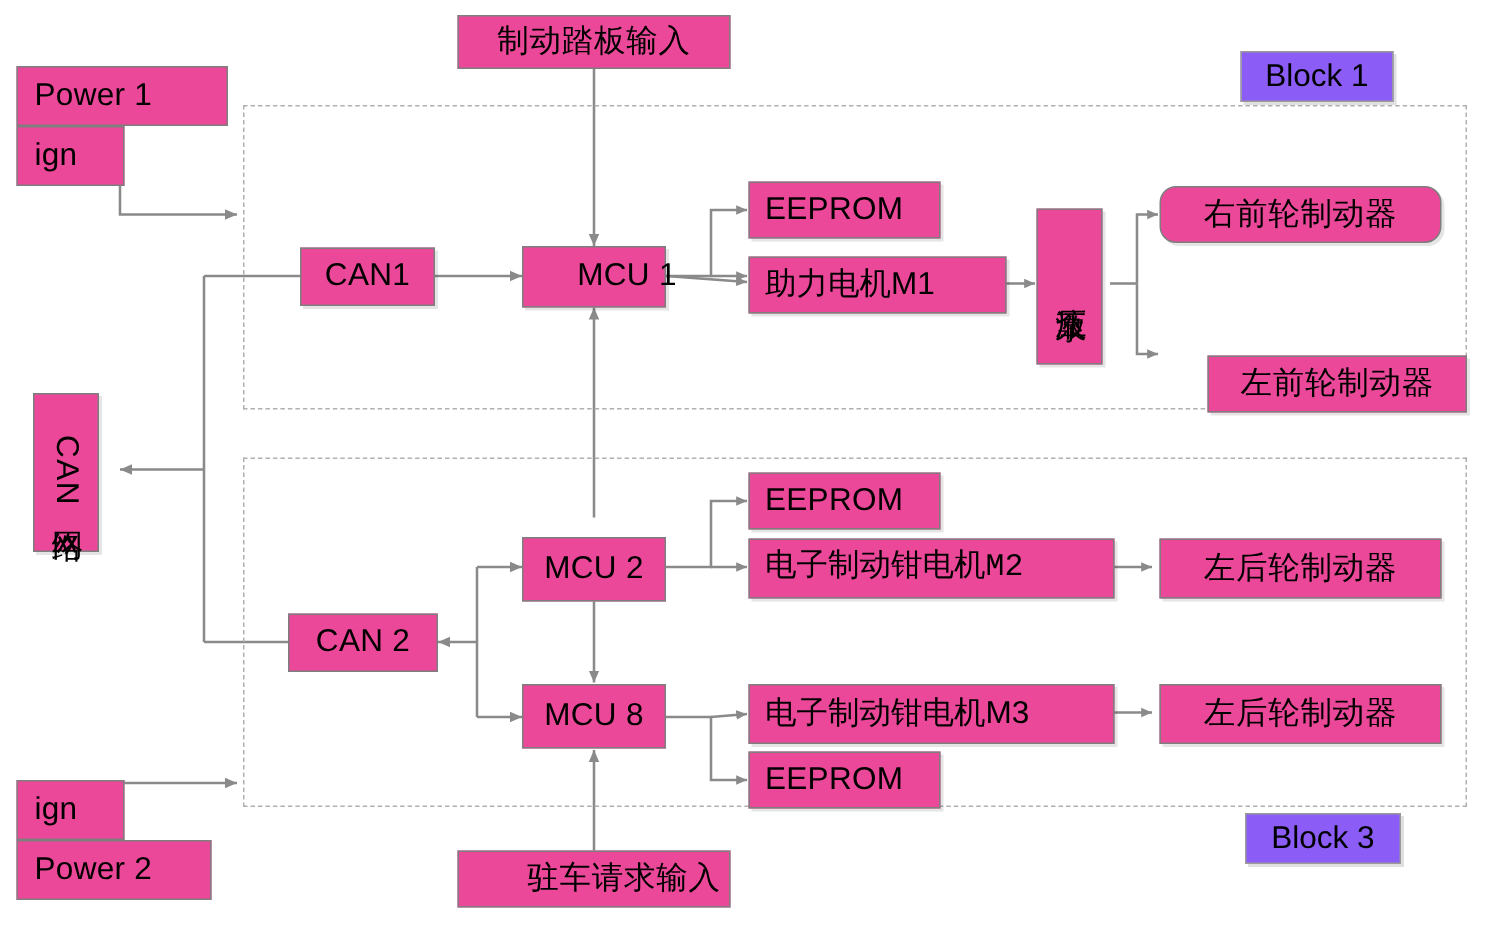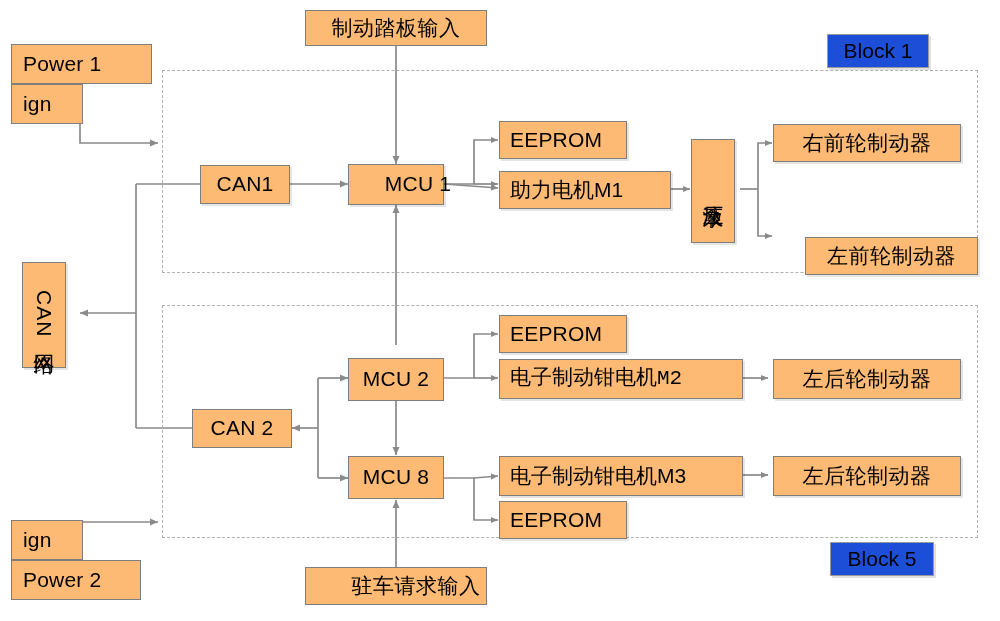--- a/index.html
+++ b/index.html
@@ -21,21 +21,21 @@
     position: absolute;
     left: 0;
     top: 0;
     width: 1000px;
     height: 621px;
   }
   .node {
     position: absolute;
     box-sizing: border-box;
     border: 1px solid #7e7e7e;
-    background: #fdba74;
+    background: #ec4899;
     display: flex;
     align-items: center;
     justify-content: center;
     color: #000000;
     line-height: 1.05;
     z-index: 3;
     white-space: nowrap;
   }
   .node.latin {
     font-size: 21px;
@@ -59,21 +59,21 @@
   }
   .node.rot-cjk {
     writing-mode: vertical-rl;
     letter-spacing: 1px;
     white-space: nowrap;
   }
   .block-tag {
     position: absolute;
     box-sizing: border-box;
     border: 1px solid #9a9a9a;
-    background: #1d4ed8;
+    background: #8b5cf6;
     display: flex;
     align-items: center;
     justify-content: center;
     font-size: 21px;
     color: #000;
     z-index: 4;
     box-shadow: 2px 2px 0 rgba(0,0,0,0.12);
   }
   .dash-region {
     position: absolute;
@@ -144,21 +144,21 @@
       <path d="M444,478 L474,478 L474,520 L498,520" marker-end="url(#ahs)"></path>
       <path d="M474,478 L498,476" marker-end="url(#ahs)"></path>
 
       <path d="M742,378 L768,378" marker-end="url(#ahs)"></path>
       <path d="M742,475 L768,475" marker-end="url(#ahs)"></path>
 
     </g>
   </svg>
 
   <div class="block-tag" style="left:827px; top:34px; width:102px; height:34px;">Block 1</div>
-  <div class="block-tag" style="left:830px; top:542px; width:104px; height:34px;">Block 5</div>
+  <div class="block-tag" style="left:830px; top:542px; width:104px; height:34px;">Block 3</div>
 
   <div class="node latin" style="left:11px; top:44px; width:141px; height:40px; justify-content:flex-start; padding-left:11px;">Power 1</div>
   <div class="node latin" style="left:11px; top:84px; width:72px; height:40px; justify-content:flex-start; padding-left:11px;">ign</div>
 
   <div class="node latin" style="left:11px; top:520px; width:72px; height:40px; justify-content:flex-start; padding-left:11px;">ign</div>
   <div class="node latin" style="left:11px; top:560px; width:130px; height:40px; justify-content:flex-start; padding-left:11px;">Power 2</div>
 
   <div class="node cjk rot-cjk shadowed" style="left:22px; top:262px; width:44px; height:106px;">CAN网络</div>
 
   <div class="node latin shadowed" style="left:200px; top:165px; width:90px; height:39px;">CAN1</div>
@@ -169,21 +169,21 @@
   <div class="node latin" style="left:348px; top:456px; width:96px; height:43px;">MCU 8</div>
 
   <div class="node cjk" style="left:305px; top:10px; width:182px; height:36px;">制动踏板输入</div>
   <div class="node cjk" style="left:305px; top:567px; width:182px; height:38px;padding-left:40px;">驻车请求输入</div>
 
   <div class="node latin shadowed" style="left:499px; top:121px; width:128px; height:38px; justify-content:flex-start; padding-left:10px;">EEPROM</div>
   <div class="node cjk mix shadowed" style="left:499px; top:171px; width:172px; height:38px; justify-content:flex-start; padding-left:10px;">助力电机M1</div>
 
   <div class="node cjk vert-stack shadowed" style="left:691px; top:139px; width:44px; height:104px;">液压泵</div>
 
-  <div class="node cjk shadowed" style="left:773px; top:124px; width:188px; height:38px;">右前轮制动器</div>
+  <div class="node cjk shadowed" style="left:773px; top:124px; width:188px; height:38px;border-radius:11px;">右前轮制动器</div>
   <div class="node cjk shadowed" style="left:805px; top:217px; width:173px; height:38px;margin-top:20px;">左前轮制动器</div>
 
   <div class="node latin shadowed" style="left:499px; top:315px; width:128px; height:38px; justify-content:flex-start; padding-left:10px;">EEPROM</div>
   <div class="node cjk mix shadowed" style="left:499px; top:359px; width:244px; height:40px; justify-content:flex-start; padding-left:10px;font-family:Liberation Mono, monospace;">电子制动钳电机M2</div>
   <div class="node cjk shadowed" style="left:773px; top:359px; width:188px; height:40px;">左后轮制动器</div>
 
   <div class="node cjk mix shadowed" style="left:499px; top:456px; width:244px; height:40px; justify-content:flex-start; padding-left:10px;">电子制动钳电机M3</div>
   <div class="node cjk shadowed" style="left:773px; top:456px; width:188px; height:40px;">左后轮制动器</div>
   <div class="node latin shadowed" style="left:499px; top:501px; width:128px; height:38px; justify-content:flex-start; padding-left:10px;">EEPROM</div>
 

